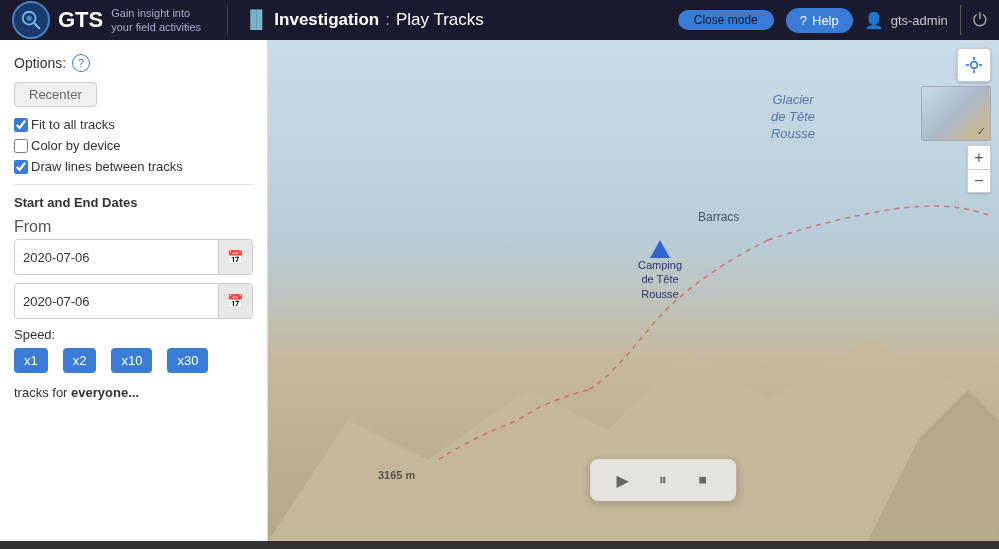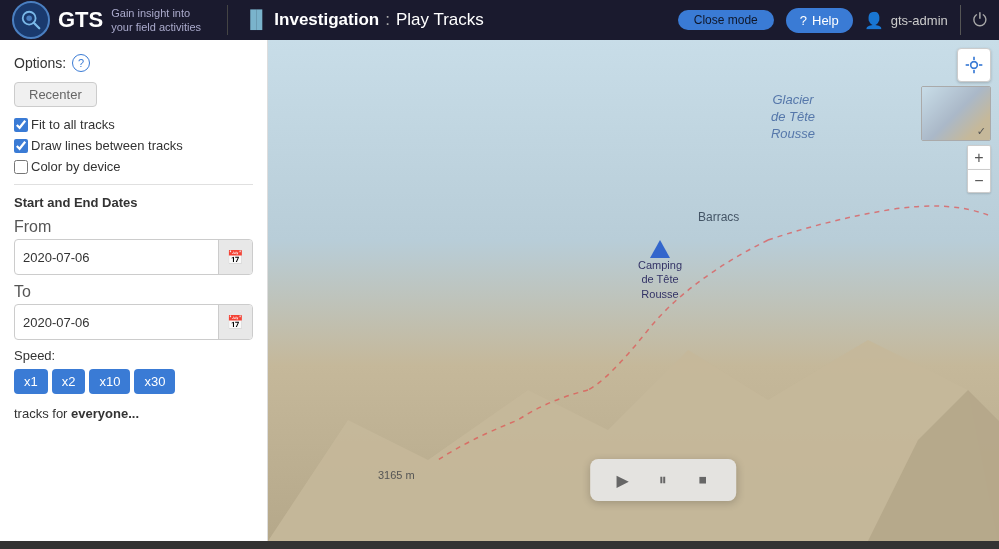--- a/index.html
+++ b/index.html
@@ -127,21 +127,21 @@
     .date-label { font-size: 16px; color: #555; margin-bottom: 3px; }
     .date-input-wrap { display: flex; align-items: center; border: 1px solid #ccc; border-radius: 4px; margin-bottom: 8px; overflow: hidden; }
     .date-input-wrap input {
       border: none; outline: none; padding: 6px 8px; font-size: 13px; flex: 1; color: #333;
     }
     .date-cal-btn {
       background: #e8e8e8; border: none; border-left: 1px solid #ccc; padding: 0 8px; height: 34px;
       cursor: pointer; display: flex; align-items: center; justify-content: center;
     }
     #speed-label { font-size: 13px; color: #333; margin-bottom: 6px; }
-    #speed-btns { display: flex; gap: 4px; margin-bottom: 12px; }
+    #speed-btns { display: flex; gap: 15px; margin-bottom: 12px; }
     .speed-btn {
       background: #3a7bd5; color: #fff; border: none; border-radius: 4px;
       padding: 5px 10px; font-size: 13px; cursor: pointer;
     }
     #tracks-label { font-size: 13px; color: #333; }
     #tracks-label strong { font-weight: bold; }
   </style>
 </head>
 <body>
 
@@ -184,41 +184,40 @@
       <span id="options-label">Options:</span>
       <div id="help-circle">?</div>
     </div>
     <button id="recenter-btn">Recenter</button>
 
     <div class="checkbox-row">
       <input type="checkbox" id="cb1" checked="" style="">
       <label for="cb1">Fit to all tracks</label>
     </div>
     <div class="checkbox-row">
+      <input type="checkbox" id="cb3" style="">
+      <label for="cb3">Color by device</label>
+    </div>
+    <div class="checkbox-row">
       <input type="checkbox" id="cb2" checked="" style="">
       <label for="cb2">Draw lines between tracks</label>
-    </div>
-    <div class="checkbox-row">
-      <input type="checkbox" id="cb3" style="">
-      <label for="cb3">Color by device</label>
     </div>
 
     <hr id="options-divider">
 
     <div id="section-title">Start and End Dates</div>
 
     <div class="date-label">From</div>
     <div class="date-input-wrap">
       <input type="text" value="2020-07-06" style="">
       <button class="date-cal-btn">
         <span>📅</span>
       </button>
     </div>
 
-    <div class="date-label">To</div>
     <div class="date-input-wrap">
       <input type="text" value="2020-07-06" style="">
       <button class="date-cal-btn">
         <span>📅</span>
       </button>
     </div>
 
     <div id="speed-label">Speed:</div>
     <div id="speed-btns">
       <button class="speed-btn">x1</button>
@@ -252,21 +251,21 @@
 
     <div class="map-label" style="top:170px; left:430px; font-style:normal; color:#445566; font-size:12px;">Barracs</div>
 
     <div id="camp-icon" style="left:370px; top:200px;">
       <div id="camp-triangle"></div>
       <div id="camp-label">
         Camping<br>de Tête<br>Rousse
       </div>
     </div>
 
-    <div style="position:absolute; bottom:60px; left:110px; font-size:11px; color:#555; text-align:center;">
+    <div style="position:absolute; bottom:60px; left:110px; font-size:11px; color:#555; text-align:center;font-weight:bold;">
       <div>3165 m</div>
     </div>
 
     <div id="map-controls-tr">
       <div id="location-btn">
         <svg width="20" height="20" viewBox="0 0 24 24" fill="none" xmlns="http://www.w3.org/2000/svg">
           <circle cx="12" cy="12" r="4" stroke="#3a7bd5" stroke-width="2"></circle>
           <line x1="12" y1="2" x2="12" y2="6" stroke="#3a7bd5" stroke-width="2"></line>
           <line x1="12" y1="18" x2="12" y2="22" stroke="#3a7bd5" stroke-width="2"></line>
           <line x1="2" y1="12" x2="6" y2="12" stroke="#3a7bd5" stroke-width="2"></line>

